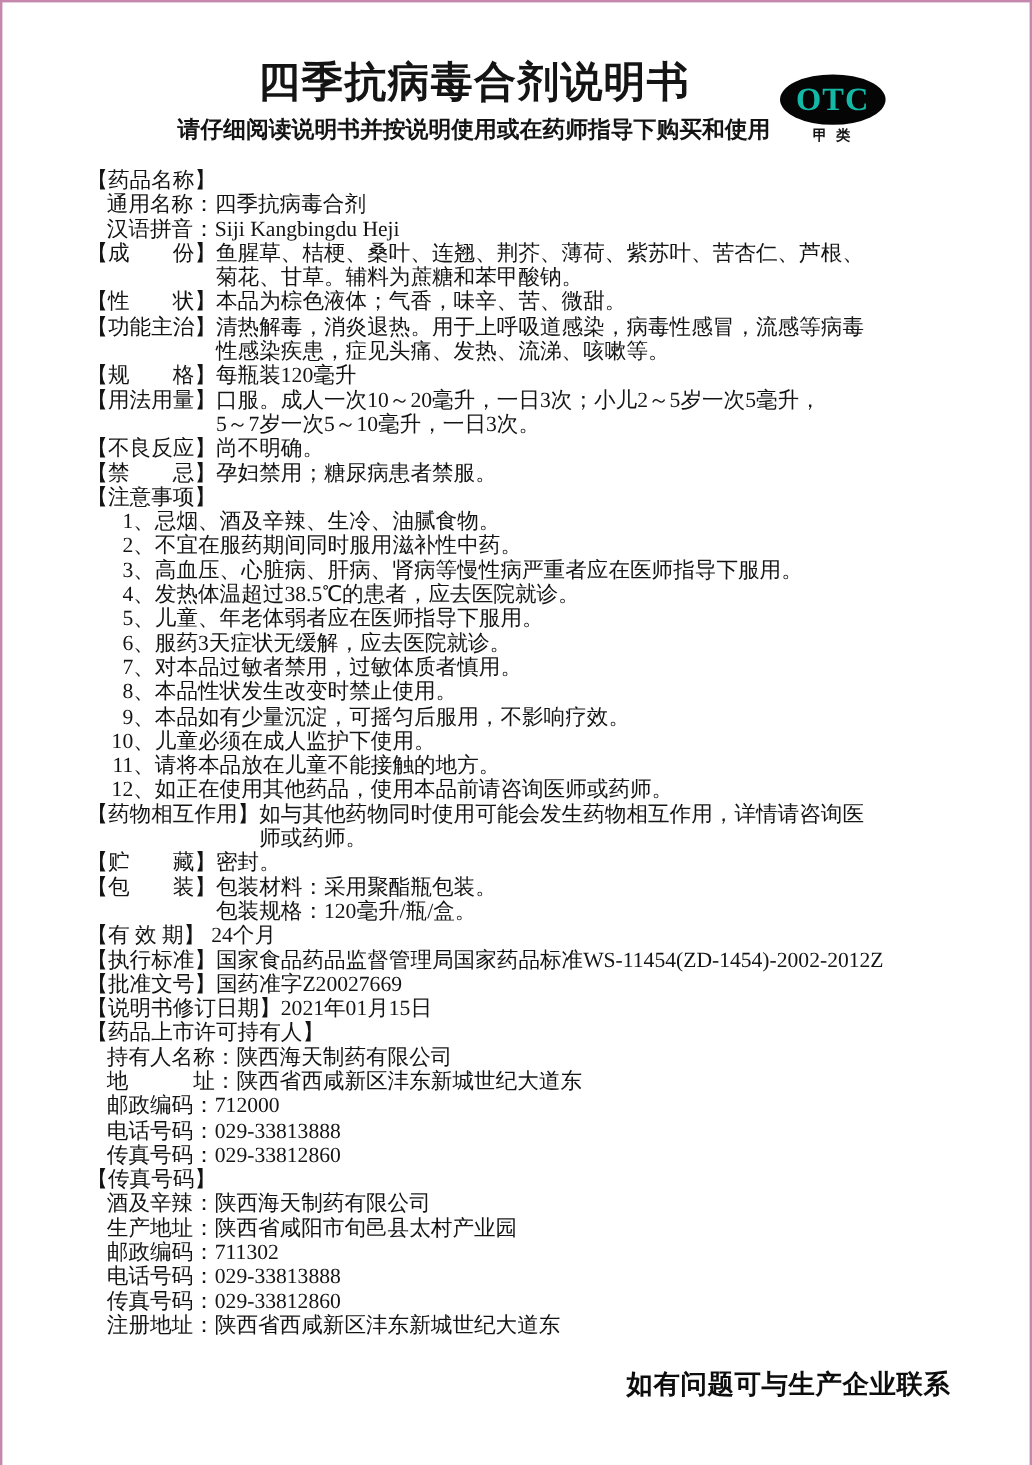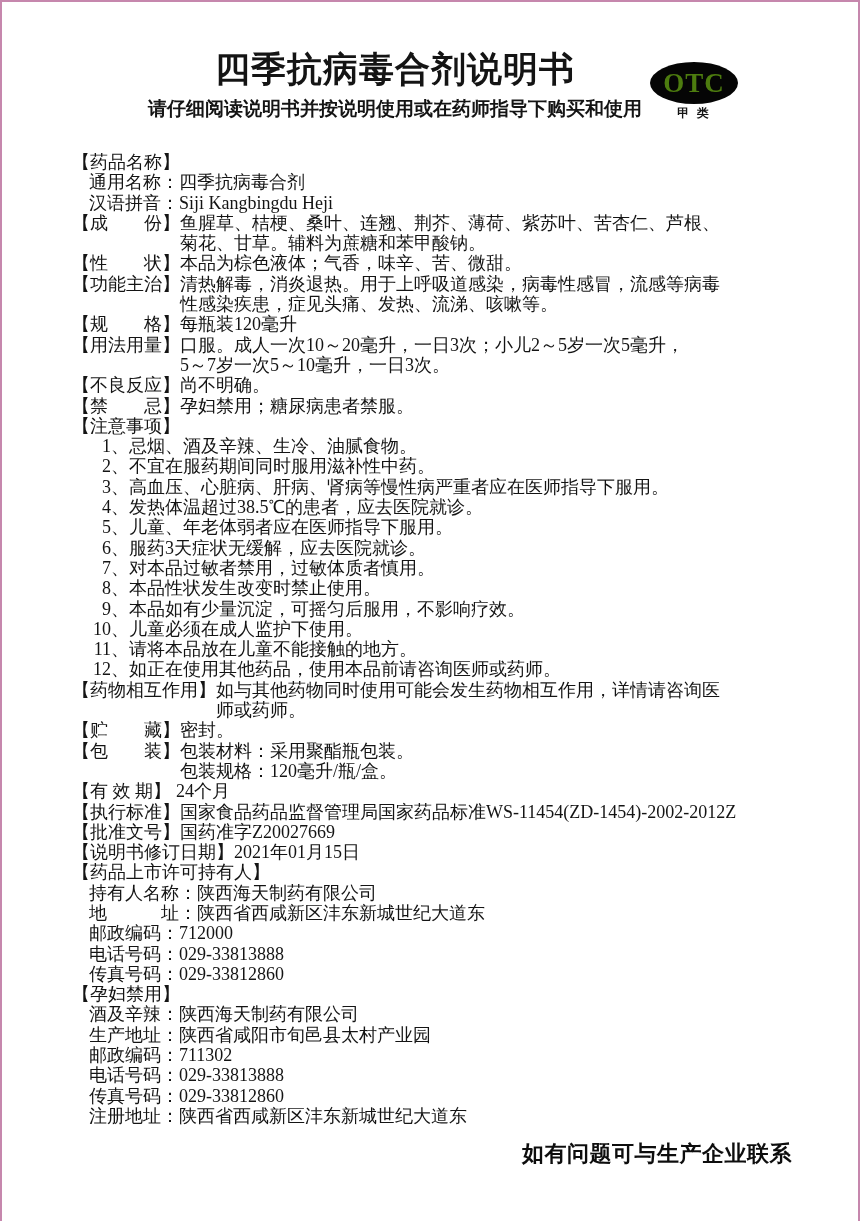--- a/index.html
+++ b/index.html
@@ -34,30 +34,30 @@
     padding-right:70px;
     margin-top:7px;
   }
   .otc-badge { position:absolute; top:60px; right:118px; width:92px; text-align:center; }
   .otc-ellipse {
     width:88px; height:42px; margin:0 auto;
     background:#050505; border-radius:50%;
     display:flex; align-items:center; justify-content:center;
   }
   .otc-ellipse span {
-    color:#4d7c0f;
+    color:#14b8a6;
     font-family:"Liberation Serif", serif;
     font-weight:bold; font-size:27px; letter-spacing:1px;
   }
   .otc-category {
     font-family:"Liberation Sans", sans-serif;
     font-weight:bold; font-size:12px; margin-top:1px; letter-spacing:2px;
   }
   .content {
-    margin:31px 38px 0 70px;
+    margin:19px 38px 0 70px;
     font-size:18px;
     line-height:20.3px;
   }
   .section-row { display:flex; align-items:flex-start; }
   .section-label { white-space:pre; flex:0 0 auto; min-width:104px; }
   .section-content { flex:1 1 auto; min-width:0; }
   .sub-lines { padding-left:17px; }
   .notes { padding-left:10px; }
   .note-item { display:flex; }
   .note-num { flex:0 0 47px; text-align:right; white-space:pre; }
@@ -245,21 +245,21 @@
         <div class="section-content"></div>
       </div>
       <div class="sub-lines">
         <div class="sub-line">持有人名称：陕西海天制药有限公司</div>
         <div class="sub-line">地　　　址：陕西省西咸新区沣东新城世纪大道东</div>
         <div class="sub-line">邮政编码：712000</div>
         <div class="sub-line">电话号码：029-33813888</div>
         <div class="sub-line">传真号码：029-33812860</div>
       </div>
       <div class="section-row">
-        <span class="section-label">【孕妇禁用】</span>
+        <span class="section-label">【传真号码】</span>
         <div class="section-content"></div>
       </div>
       <div class="sub-lines">
         <div class="sub-line">酒及辛辣：陕西海天制药有限公司</div>
         <div class="sub-line">生产地址：陕西省咸阳市旬邑县太村产业园</div>
         <div class="sub-line">邮政编码：711302</div>
         <div class="sub-line">电话号码：029-33813888</div>
         <div class="sub-line">传真号码：029-33812860</div>
         <div class="sub-line">注册地址：陕西省西咸新区沣东新城世纪大道东</div>
       </div>

